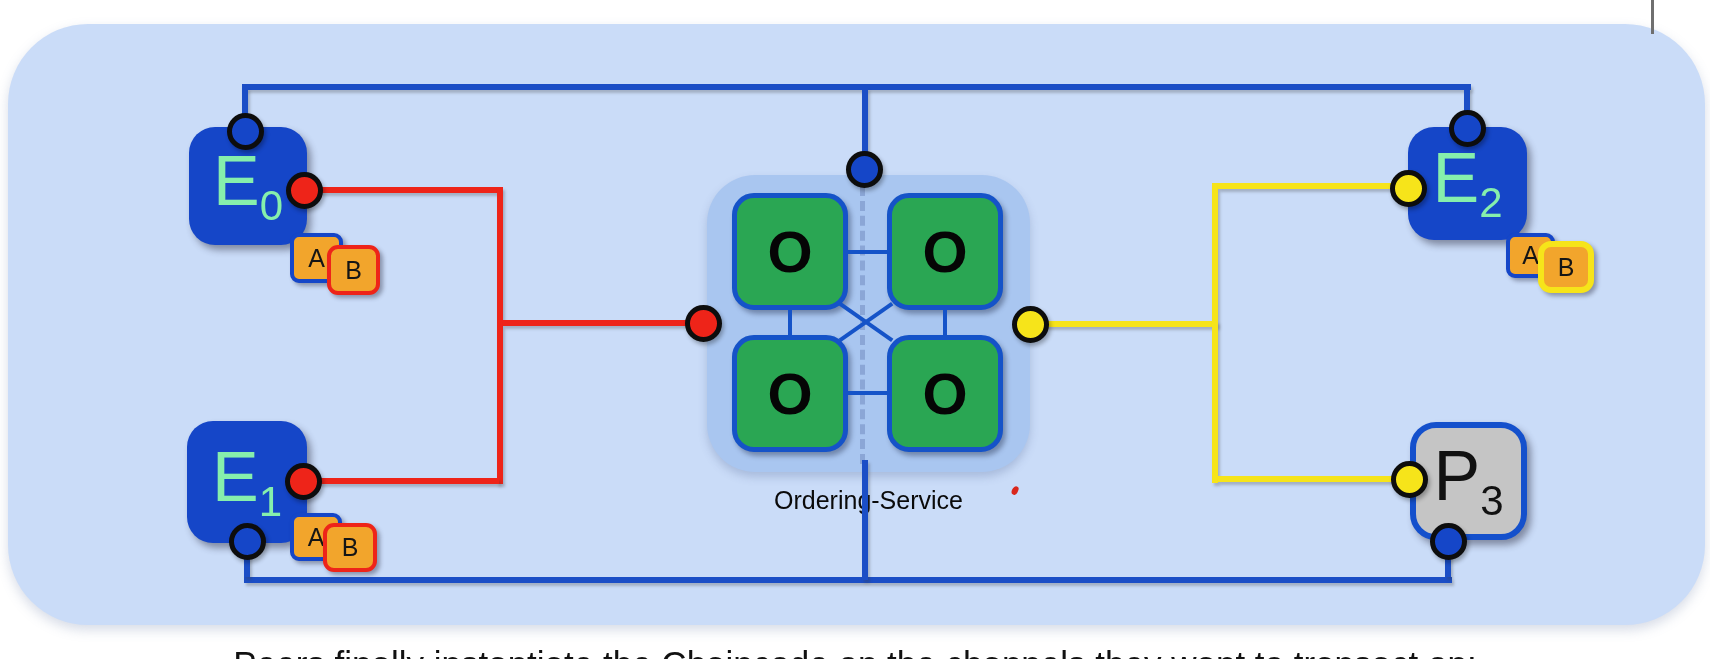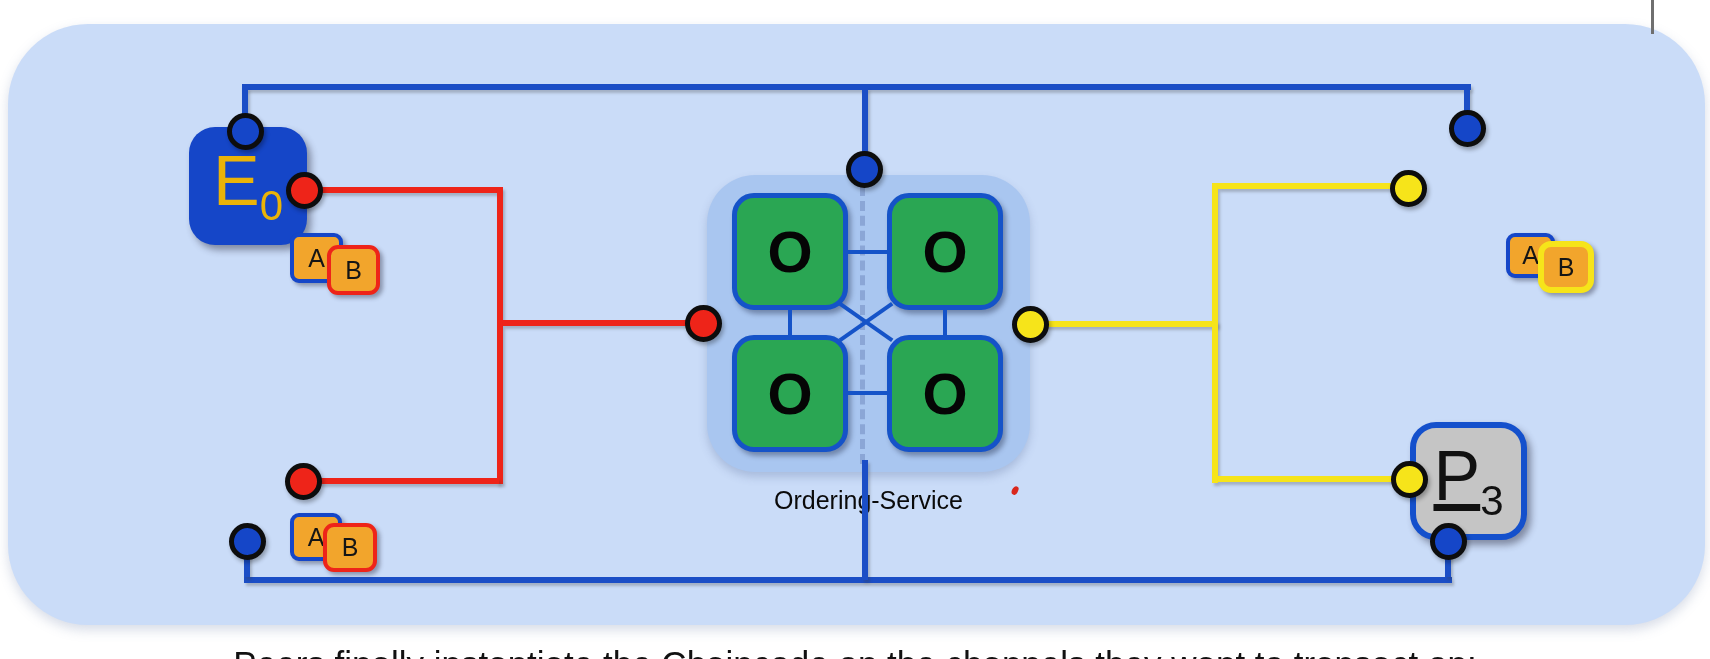--- a/index.html
+++ b/index.html
@@ -24,21 +24,21 @@
   .blue{background:var(--line-blue);}
   .red{background:var(--channel-red);}
   .yellow{background:var(--channel-yellow);}
   .port{position:absolute;width:37px;height:37px;box-sizing:border-box;border:5px solid var(--port-ring);
     border-radius:50%;z-index:7;box-shadow:2px 3px 4px rgba(0,0,0,0.3);}
   .port.pblue{background:var(--node-blue);}
   .port.pred{background:var(--channel-red);}
   .port.pyellow{background:var(--channel-yellow);}
   .node{position:absolute;box-sizing:border-box;border-radius:26px;display:flex;align-items:center;
     justify-content:center;z-index:5;box-shadow:4px 5px 7px rgba(40,40,60,0.45);}
-  .node.endorser{background:var(--node-blue);color:#eab308;}
+  .node.endorser{background:var(--node-blue);color:#86efac;}
   .node.peer{background:var(--peer-gray);border:6px solid #1450cc;color:#111111;}
   .nlabel{font-size:70px;line-height:1;}
   .nsub{font-size:0.6em;vertical-align:-0.35em;}
   .cc{position:absolute;box-sizing:border-box;background:var(--chaincode-orange);display:flex;
     align-items:center;justify-content:center;font-size:25px;color:#151515;z-index:6;
     box-shadow:3px 3px 4px rgba(40,40,60,0.4);}
   .cc.bblue{border:4px solid var(--node-blue);border-radius:9px;}
   .cc.bred{border:4px solid var(--channel-red);border-radius:11px;}
   .cc.byellow{border:6px solid var(--channel-yellow);border-radius:13px;}
   .ordering-box{position:absolute;left:707px;top:175px;width:323px;height:297px;border-radius:48px;
@@ -111,21 +111,27 @@
   <div class="conn" style="left:848px;top:391px;width:39px;height:4px;"></div>
   <div class="conn" style="left:788px;top:310px;width:4px;height:25px;"></div>
   <div class="conn" style="left:943px;top:310px;width:4px;height:25px;"></div>
   <div class="conn diag" style="left:834px;top:320px;width:64px;height:4px;transform:rotate(35deg);"></div>
   <div class="conn diag" style="left:834px;top:320px;width:64px;height:4px;transform:rotate(-35deg);"></div>
   <div class="ordering-label">Ordering-Service</div>
 
   <div class="node endorser" style="left:189px;top:127px;width:118px;height:118px;">
     <span class="nlabel"><span>E</span><span class="nsub">0</span></span>
   </div>
-  <div class="node peer" style="left:1410px;top:422px;width:117px;height:118px;text-decoration:underline;">
+  <div class="node endorser" style="left:187px;top:421px;width:120px;height:122px;">
+    <span class="nlabel"><span>E</span><span class="nsub">1</span></span>
+  </div>
+  <div class="node endorser" style="left:1408px;top:127px;width:119px;height:113px;">
+    <span class="nlabel"><span>E</span><span class="nsub">2</span></span>
+  </div>
+  <div class="node peer" style="left:1410px;top:422px;width:117px;height:118px;">
     <span class="nlabel"><span>P</span><span class="nsub">3</span></span>
   </div>
 
   <div class="cc bblue" style="left:290px;top:233px;width:53px;height:50px;">
       <span>A</span>
     </div>
   <div class="cc bred" style="left:327px;top:245px;width:53px;height:50px;">
       <span>B</span>
     </div>
   <div class="cc bblue" style="left:290px;top:513px;width:52px;height:48px;">

